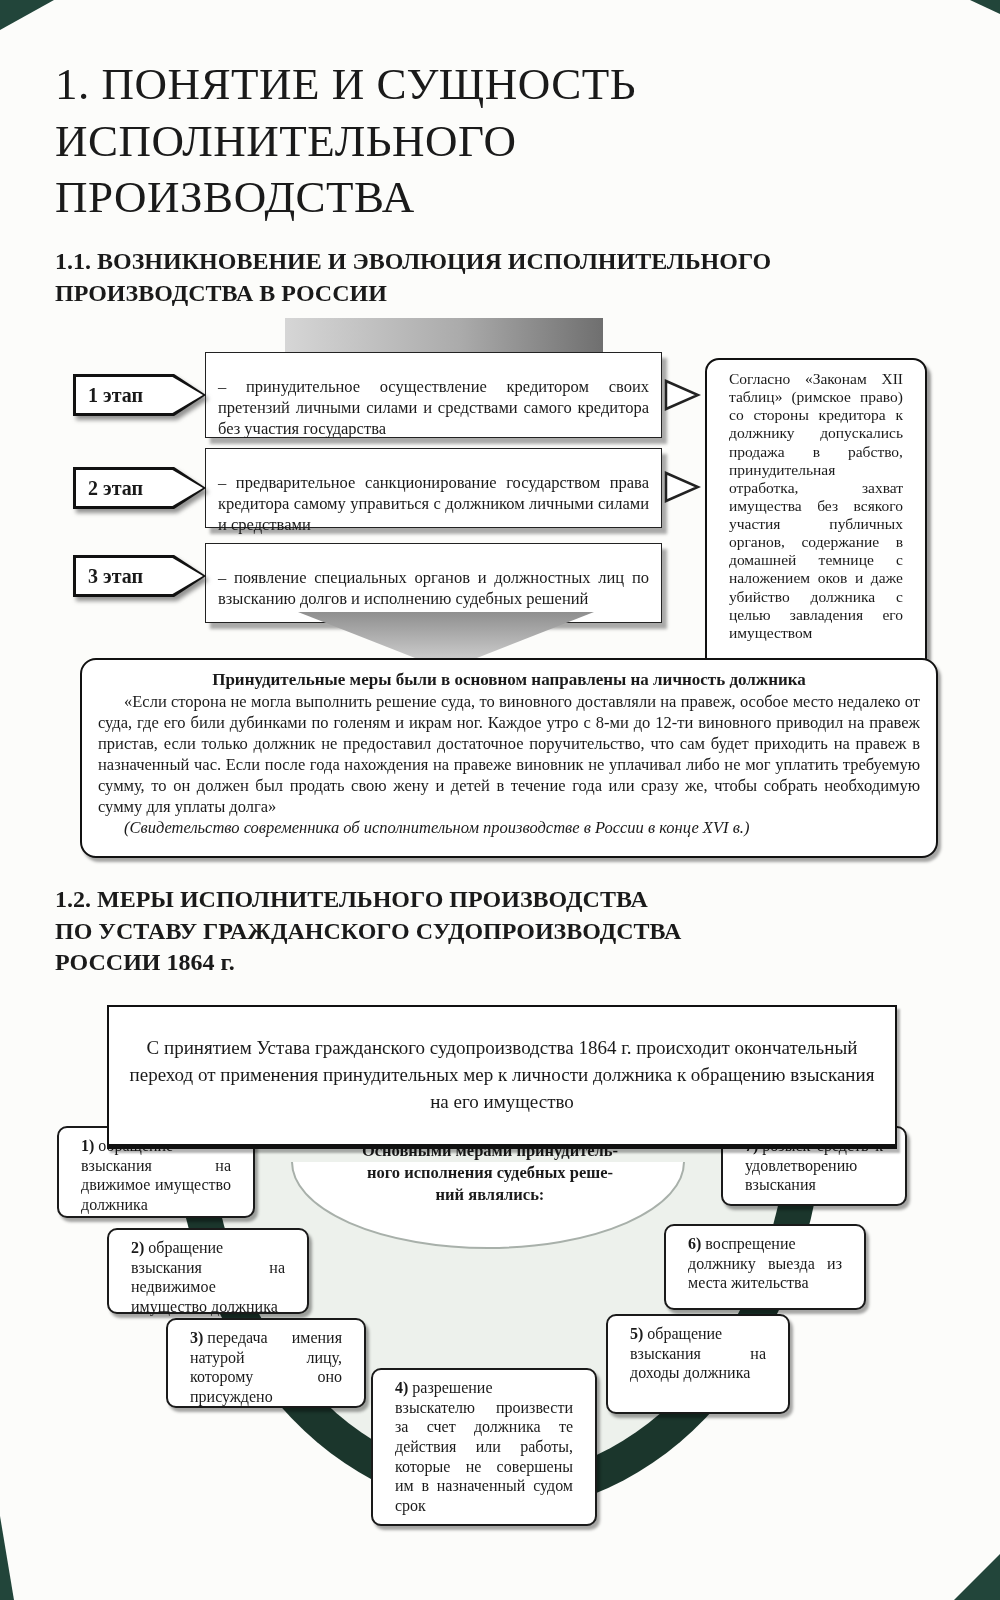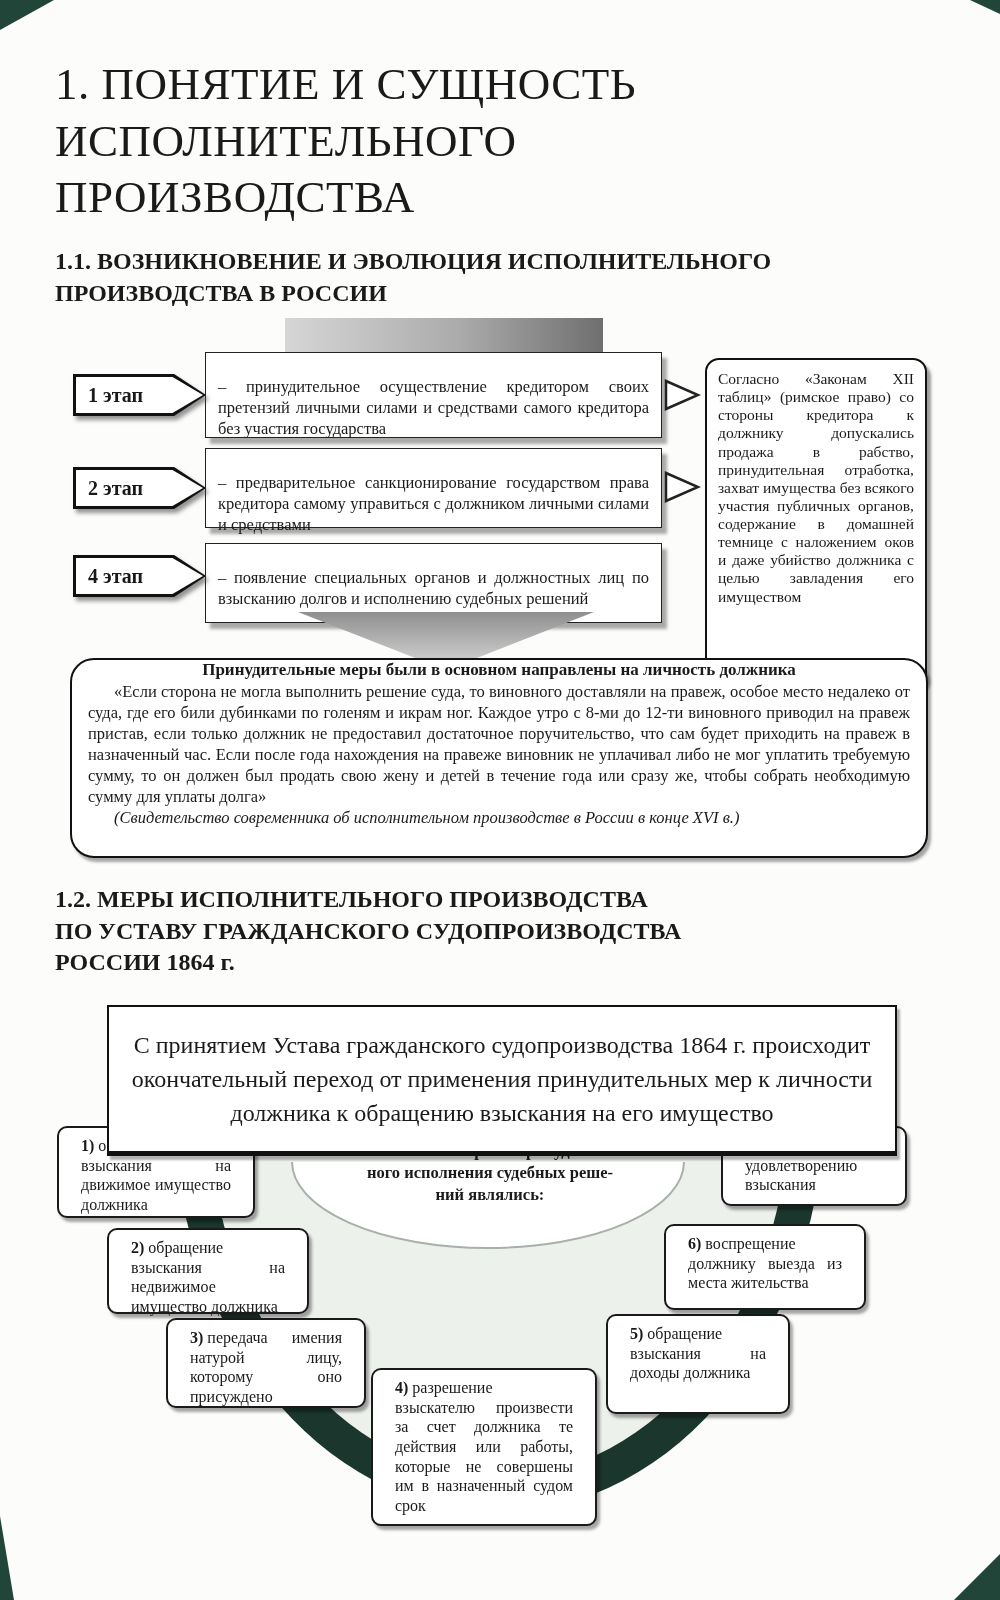--- a/index.html
+++ b/index.html
@@ -27,32 +27,32 @@
 
   .stage-label{position:absolute;left:73px;width:133px;height:42px;filter:drop-shadow(3px 4px 2px rgba(60,60,60,.55));}
   .sl1{top:374px;} .sl2{top:467px;} .sl3{top:555px;}
   .al-outer{position:absolute;inset:0;background:#111;clip-path:polygon(0 0,76% 0,100% 50%,76% 100%,0 100%);}
   .al-inner{position:absolute;inset:3px;background:#fff;clip-path:polygon(0 0,76% 0,100% 50%,76% 100%,0 100%);}
   .al-text{position:absolute;left:15px;top:0;line-height:42px;font-weight:bold;font-size:20px;}
 
   .tri{position:absolute;left:663px;}
   .t1{top:378px;} .t2{top:470px;}
 
-  .roman-box{position:absolute;left:705px;top:358px;width:222px;height:331px;background:#fff;border:2px solid #111;border-radius:14px;box-shadow:4px 5px 3px rgba(60,60,60,.5);padding:10px 11px;box-sizing:border-box;font-size:15.5px;line-height:1.17;text-align:justify;overflow:hidden;}
+  .roman-box{position:absolute;left:705px;top:358px;width:222px;height:331px;background:#fff;border:2px solid #111;border-radius:14px;box-shadow:4px 5px 3px rgba(60,60,60,.5);padding:10px 22px;box-sizing:border-box;font-size:15.5px;line-height:1.17;text-align:justify;overflow:hidden;}
   .roman-box p{margin:0;}
 
   .funnel1{position:absolute;left:298px;top:612px;width:296px;height:50px;background:linear-gradient(to bottom,#8f8f8f,#cfcfcf);clip-path:polygon(0 0,100% 0,57% 100%,43% 100%);}
 
-  .summary-box{position:absolute;left:70px;top:658px;width:858px;height:200px;background:#fff;border:2.5px solid #111;border-radius:24px;box-shadow:3px 4px 3px rgba(0,0,0,.35);padding:0 16px;box-sizing:border-box;}
+  .summary-box{position:absolute;left:80px;top:658px;width:858px;height:200px;background:#fff;border:2.5px solid #111;border-radius:16px;box-shadow:3px 4px 3px rgba(0,0,0,.35);padding:10px 16px;box-sizing:border-box;}
   .summary-title{text-align:center;font-weight:bold;font-size:17px;margin:0 0 2px 0;}
   .summary-quote{margin:0;font-size:16.5px;line-height:1.27;text-align:justify;text-indent:26px;}
   .summary-source{margin:0;font-size:16.5px;font-style:italic;text-indent:26px;}
 
   
-  .intro-box{position:absolute;left:107px;top:1005px;width:790px;background:#fff;border:2px solid #111;border-bottom-width:5px;box-shadow:3px 4px 2px rgba(0,0,0,.3);padding:21px 16px;box-sizing:border-box;font-size:24px;line-height:1.42;text-align:center;z-index:4;}
+  .intro-box{position:absolute;left:107px;top:1005px;width:790px;background:#fff;border:2px solid #111;border-bottom-width:5px;box-shadow:3px 4px 2px rgba(0,0,0,.3);padding:28px 16px;box-sizing:border-box;font-size:19px;line-height:1.42;text-align:center;z-index:4;}
   .intro-box p{margin:0;}
 
   .horseshoe{position:absolute;left:172px;top:1098px;width:653px;height:414px;box-sizing:border-box;border:35px solid #1b362c;border-top:none;border-radius:0 0 50% 50% / 0 0 100% 100%;background:#edf1ec;z-index:1;}
   .lower-svg{position:absolute;left:0;top:1090px;z-index:2;pointer-events:none;}
 
   .center-label{position:absolute;left:300px;top:1140px;width:380px;text-align:center;font-weight:bold;font-size:16.5px;line-height:1.32;white-space:pre-line;z-index:3;}
 
   .measure{position:absolute;background:#fff;border:2px solid #1a1a1a;border-radius:10px;box-shadow:3px 4px 3px rgba(0,0,0,.35);padding:8px 22px;box-sizing:border-box;font-size:16px;line-height:1.23;text-align:justify;z-index:3;}
   .measure b{margin-right:4px;}
   .m1{left:57px; top:1126px;width:198px;height:92px;}
@@ -97,21 +97,21 @@
     <span class="al-text">1 этап</span>
   </div>
   <div class="stage-label sl2">
     <div class="al-outer"></div>
     <div class="al-inner"></div>
     <span class="al-text">2 этап</span>
   </div>
   <div class="stage-label sl3">
     <div class="al-outer"></div>
     <div class="al-inner"></div>
-    <span class="al-text">4 этап</span>
+    <span class="al-text">3 этап</span>
   </div>
 
   <svg class="tri t1" width="38" height="34" viewBox="0 0 38 34">
     <polygon points="3,3 35,17 3,31" fill="#ffffff" stroke="#222" stroke-width="2.5"></polygon>
   </svg>
   <svg class="tri t2" width="38" height="34" viewBox="0 0 38 34">
     <polygon points="3,3 35,17 3,31" fill="#ffffff" stroke="#222" stroke-width="2.5"></polygon>
   </svg>
 
   <div class="roman-box">

